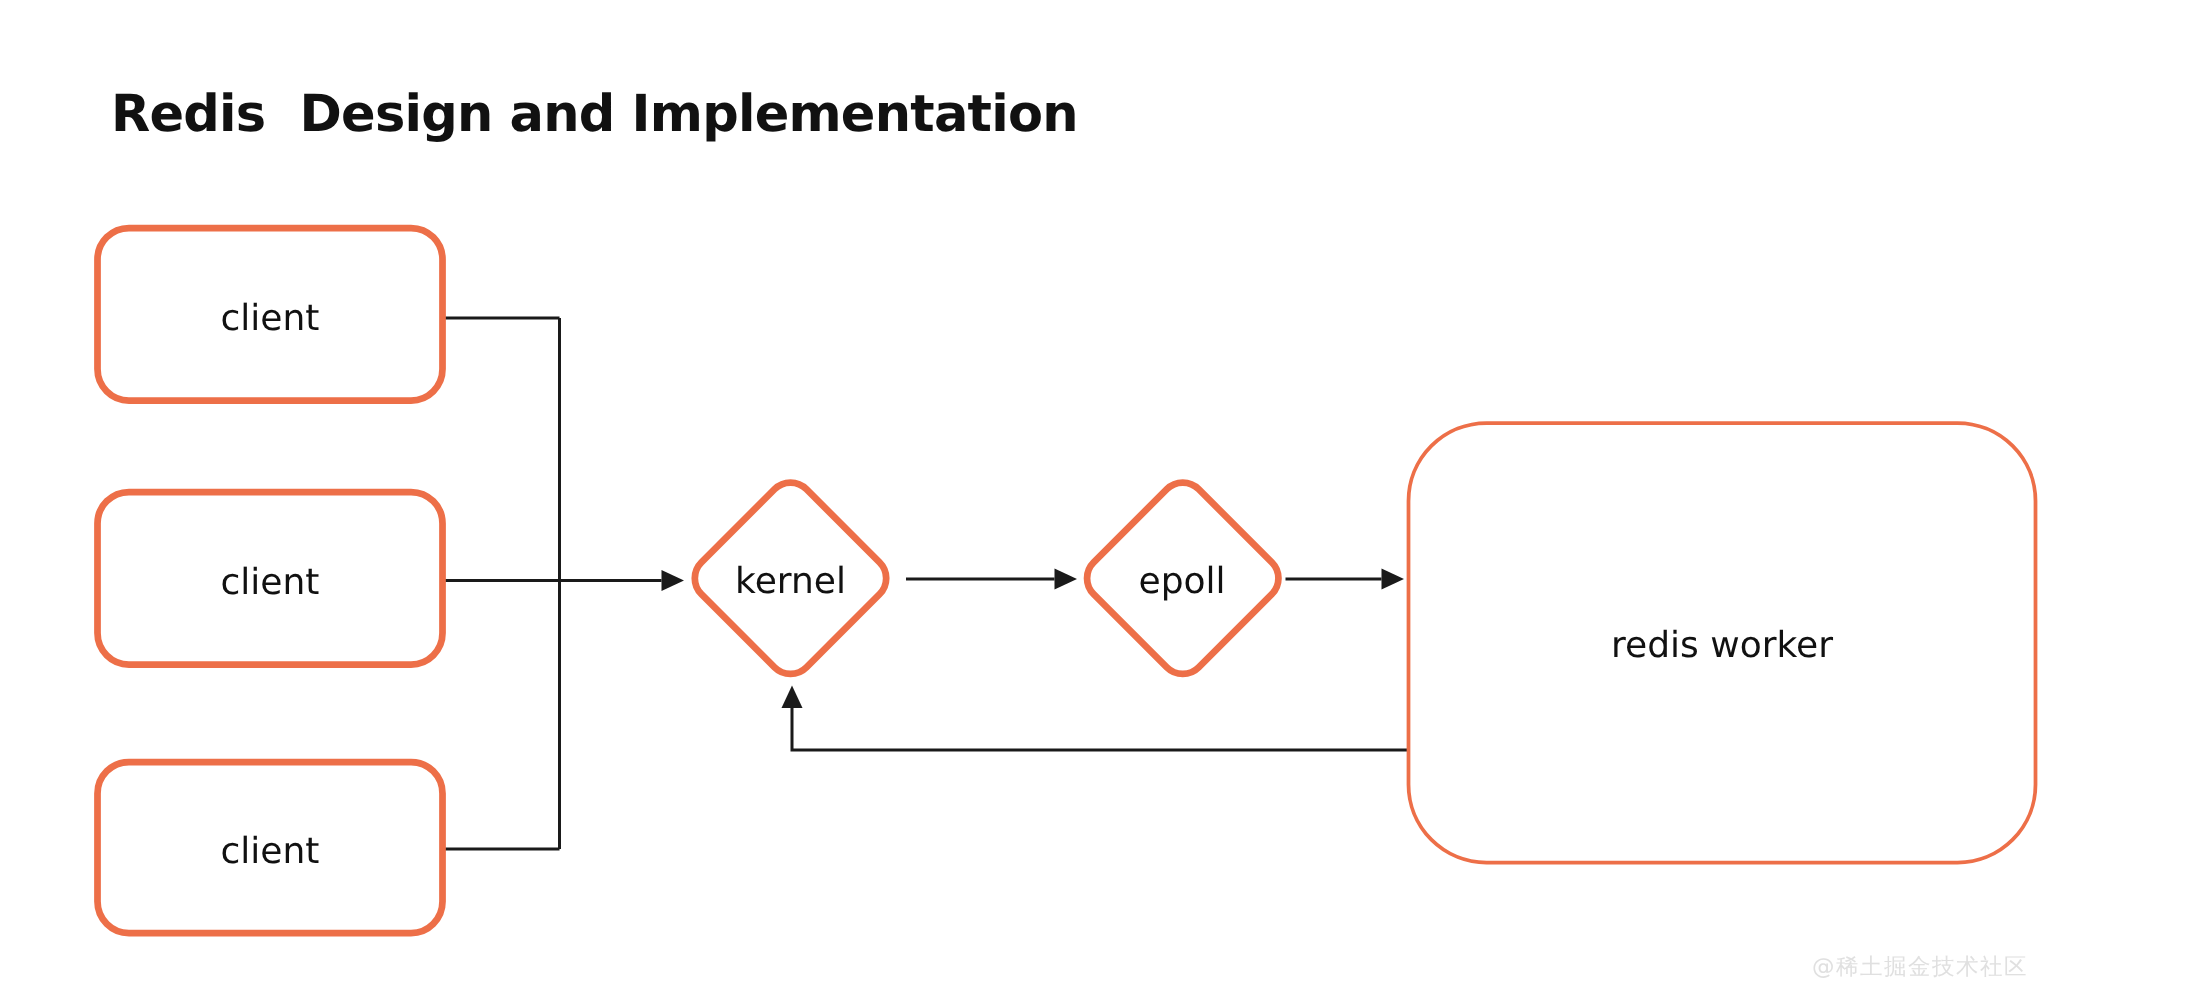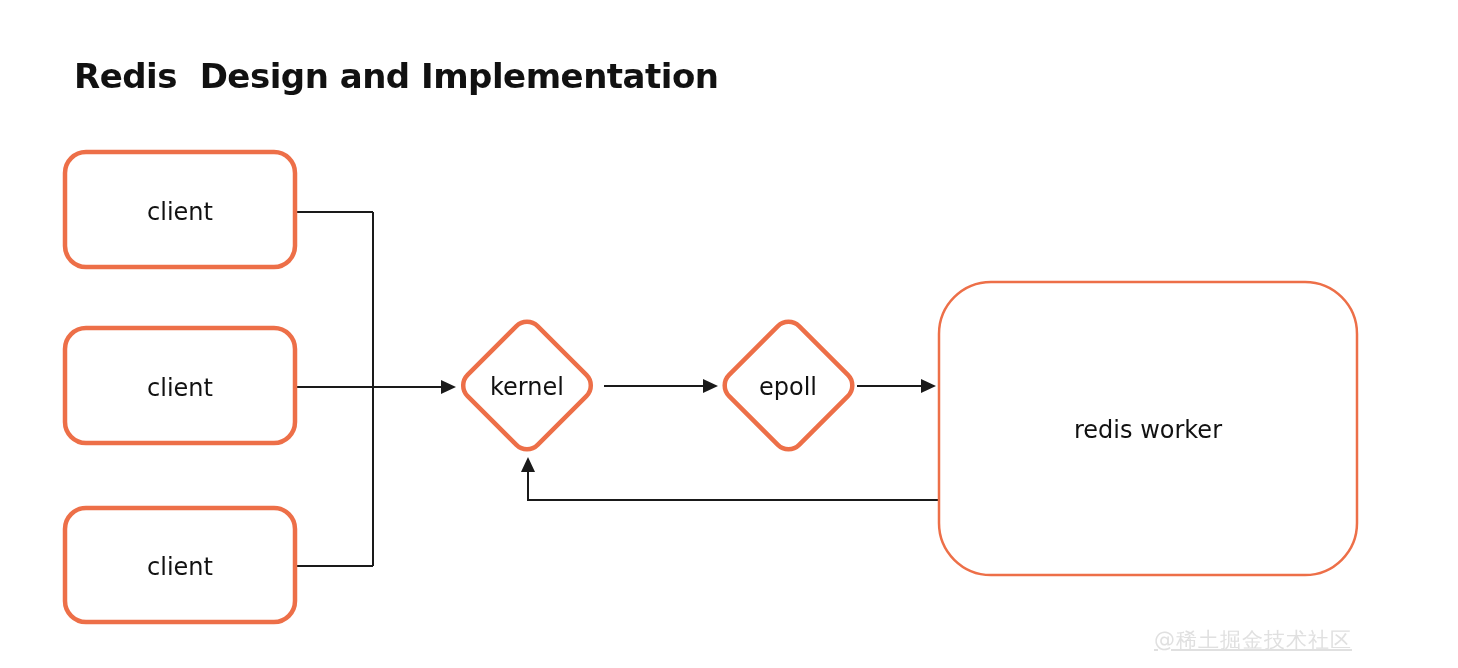--- a/index.html
+++ b/index.html
@@ -53,24 +53,23 @@
   .node.thin  { stroke-width: 2.5; }
   .node-label {
     fill: var(--label);
     font-family: "DejaVu Sans", sans-serif;
     font-size: 24px;
   }
   .watermark {
     position: absolute;
     right: 44px;
     bottom: 14px;
-    font-size: 21px;
+    font-size: 15px;
     color: var(--watermark);
     letter-spacing: 1px;
-    text-decoration: underline;
   }
 </style>
 </head>
 <body>
 
 <div class="canvas">
 
   <div class="page-title">Redis  Design and Implementation</div>
 
   <svg class="diagram" width="1458" height="668" viewBox="0 0 1458 668" xmlns="http://www.w3.org/2000/svg">

